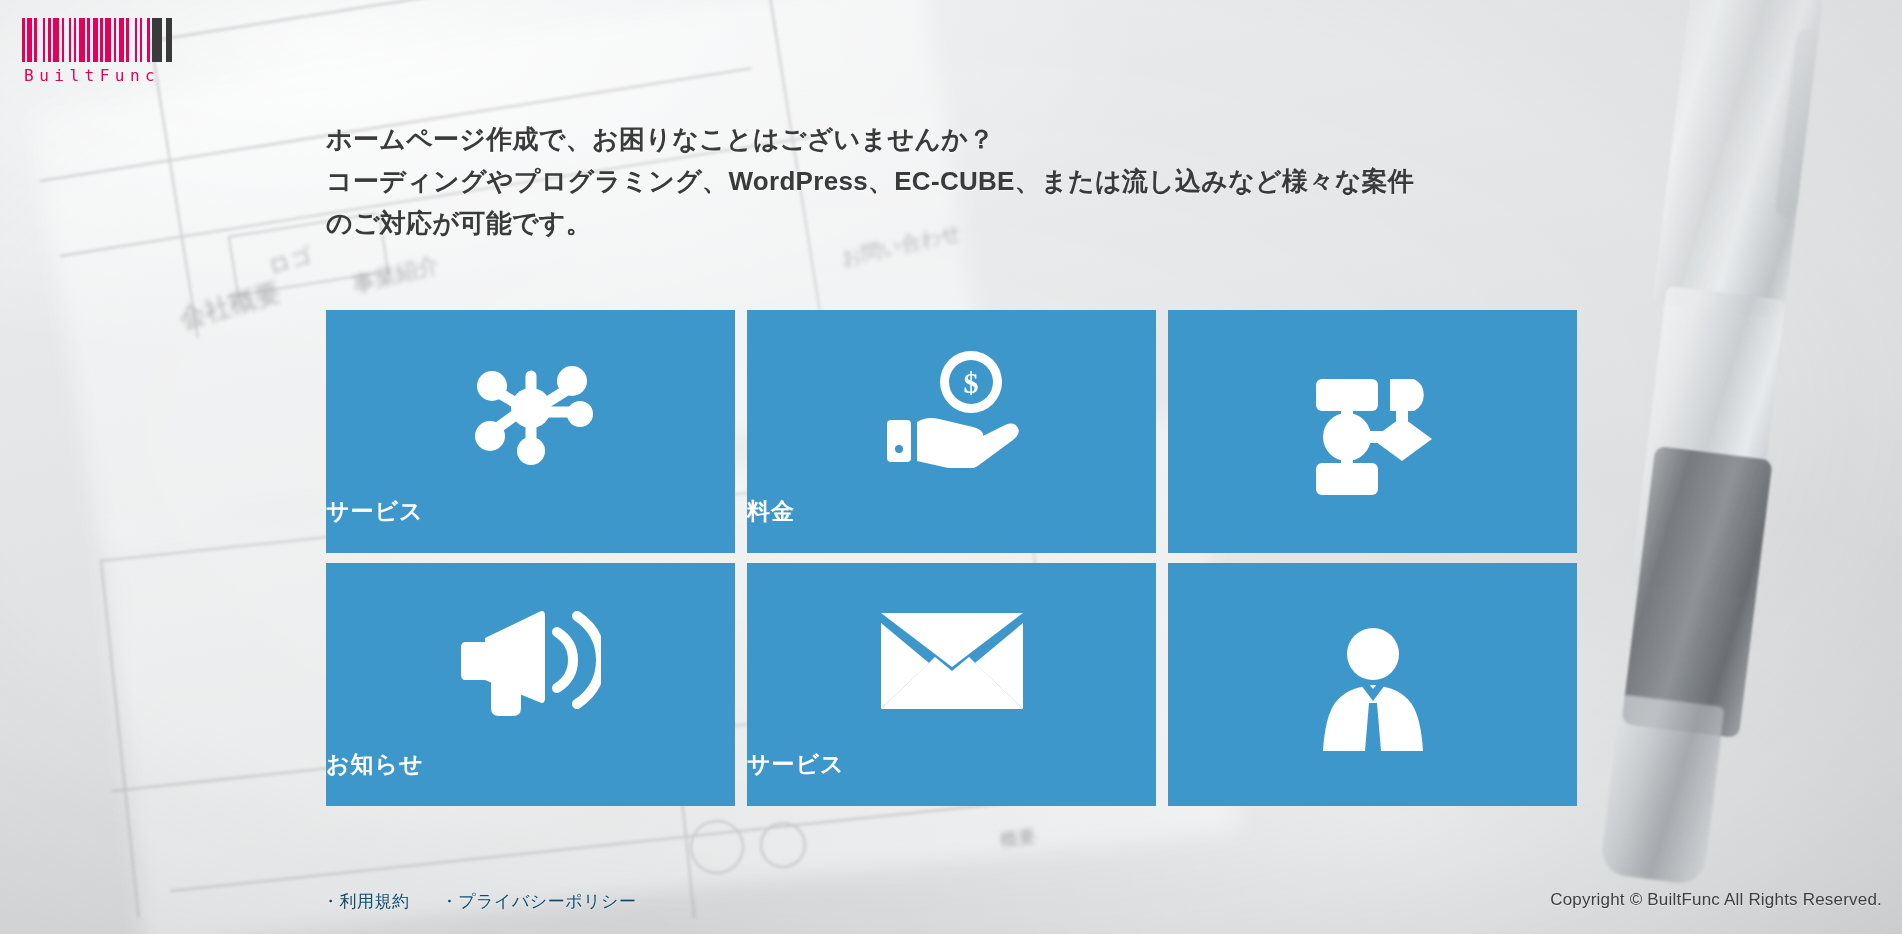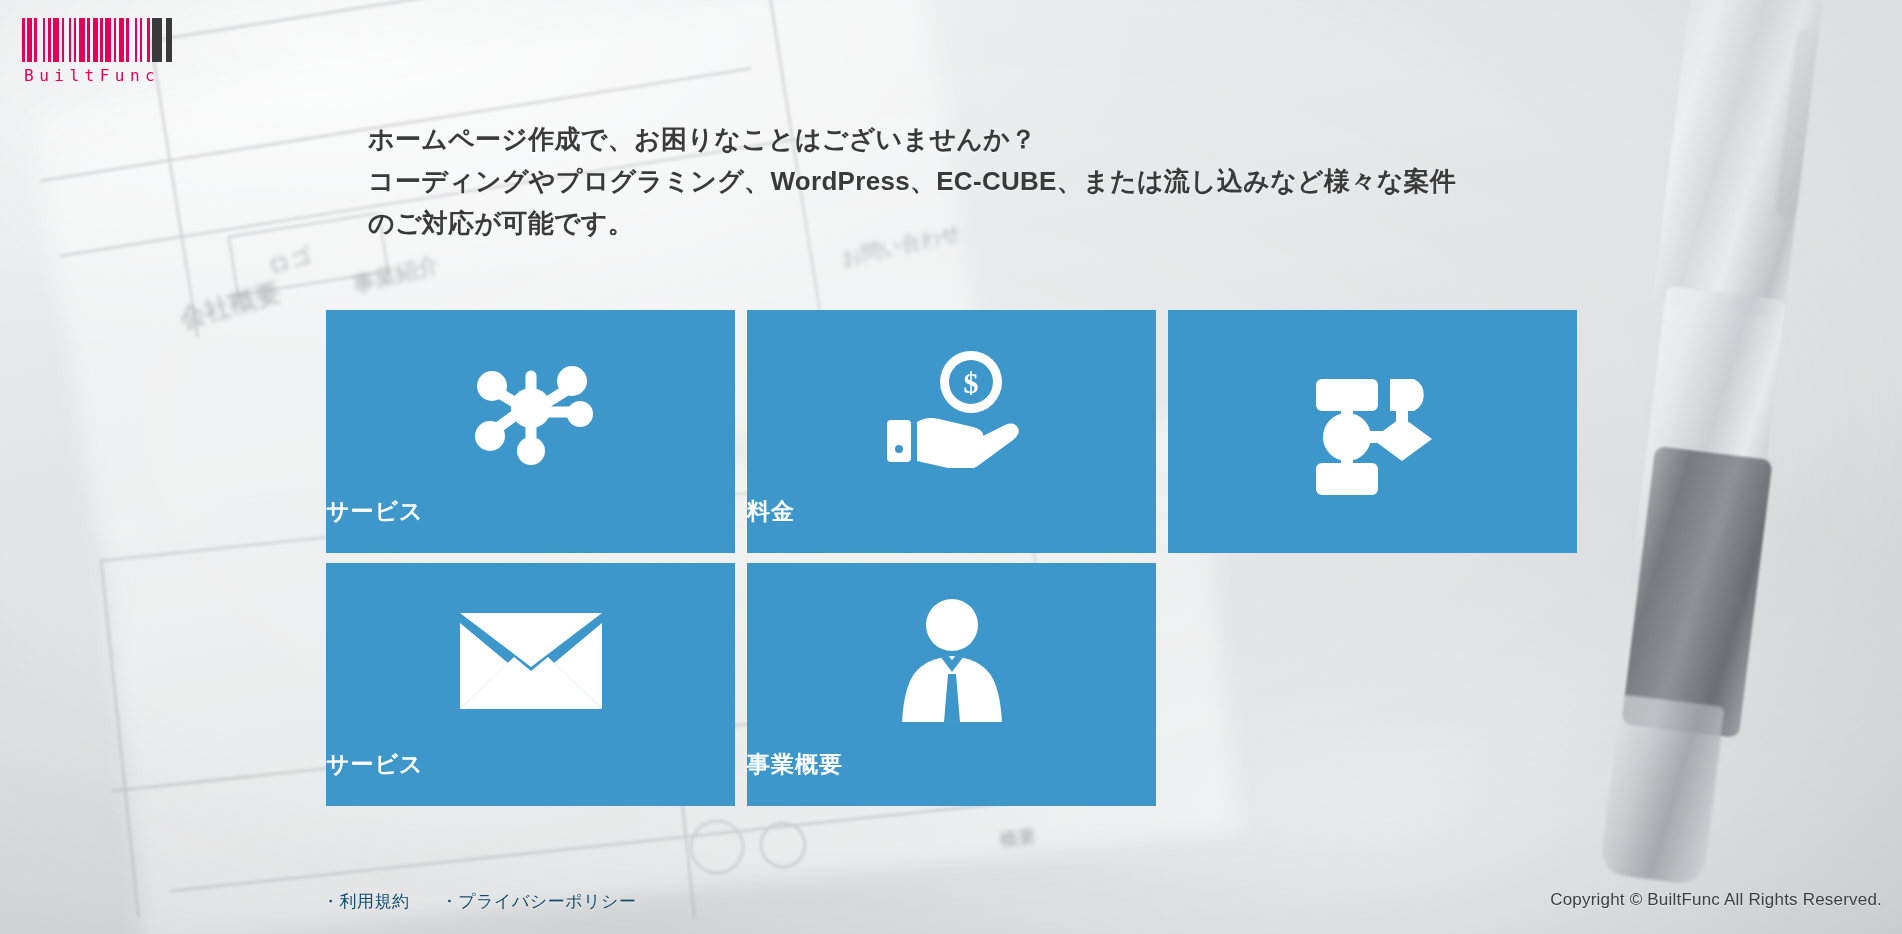--- a/index.html
+++ b/index.html
@@ -106,21 +106,21 @@
     padding-left: 2px;
   }
 
   
   .headline {
     position: absolute; left: 326px; top: 118px; width: 1330px;
     color: #3a3a3a; font-weight: 700; font-size: 26px; line-height: 1.62;
     letter-spacing: .3px;
     text-shadow: 0 1px 1px rgba(255,255,255,.55);
   }
-  .headline .ln { display: block; white-space: nowrap; margin-left: 42px; }
+  .headline .ln { display: block; white-space: nowrap; }
 
   
   .grid {
     position: absolute; left: 326px; top: 310px;
     display: grid;
     grid-template-columns: repeat(3, 409px);
     grid-template-rows: repeat(2, 243px);
     gap: 10px 12px;
   }
   .tile {
@@ -291,20 +291,32 @@
           <rect x="6" y="2" width="62" height="32" rx="6"></rect>
           <rect x="6" y="86" width="62" height="32" rx="6"></rect>
           <circle cx="37" cy="60" r="24"></circle>
           <path d="M80 2 h24 a18 18 0 0 1 0 32 h-24 Z"></path>
           <path d="M92 34 L92 44" stroke="#fff" stroke-width="12" fill="none"></path>
           <path d="M92 40 L122 62 L92 84 L62 62 Z"></path>
         </svg>
       </div>
     </div>
 
+    <div class="tile">
+      <div class="ico">
+        <svg width="140" height="118" viewBox="0 0 140 118" fill="#fff">
+          <path d="M4 40 q-4 0 -4 6 l0 26 q0 6 4 6 l20 0 l0 -38 Z"></path>
+          <path d="M24 36 L78 10 q6 -3 6 4 l0 82 q0 7 -6 4 L24 78 Z"></path>
+          <path d="M30 80 l0 26 q0 8 8 8 l14 0 q8 0 8 -8 l0 -16 Z"></path>
+          <path d="M96 30 q16 10 16 28 q0 18 -16 28" stroke="#fff" stroke-width="10" fill="none" stroke-linecap="round"></path>
+          <path d="M116 14 q24 16 24 44 q0 28 -24 44" stroke="#fff" stroke-width="10" fill="none" stroke-linecap="round"></path>
+        </svg>
+      </div>
+      <div class="cap">お知らせ</div>
+    </div>
 
     <div class="tile">
       <div class="ico">
         <svg width="146" height="104" viewBox="0 0 146 104" fill="#fff">
           <path d="M2 4 L144 4 L73 58 Z"></path>
           <path d="M2 14 L2 100 L50 54 Z"></path>
           <path d="M144 14 L144 100 L96 54 Z"></path>
           <path d="M2 100 L56 48 L73 62 L90 48 L144 100 Z"></path>
         </svg>
       </div>
@@ -313,21 +325,20 @@
 
     <div class="tile">
       <div class="ico">
         <svg width="112" height="126" viewBox="0 0 112 126" fill="#fff">
           <circle cx="56" cy="27" r="26"></circle>
           <path d="M56 58 q-26 2 -38 18 q-10 14 -12 48 l100 0 q-2 -34 -12 -48 q-12 -16 -38 -18 Z"></path>
           <path d="M44 58 L56 74 L68 58 L62 55 L56 62 L50 55 Z" fill="#3d97cb"></path>
           <path d="M52 76 L60 76 L64 124 L48 124 Z" fill="#3d97cb"></path>
         </svg>
       </div>
-      <div class="cap">事業概要</div>
     </div>
 
   </div>
 
   <div class="footer-links">
     <a href="#">・利用規約</a>
     <a href="#">・プライバシーポリシー</a>
   </div>
   <div class="copyright">Copyright © BuiltFunc All Rights Reserved.</div>
 

